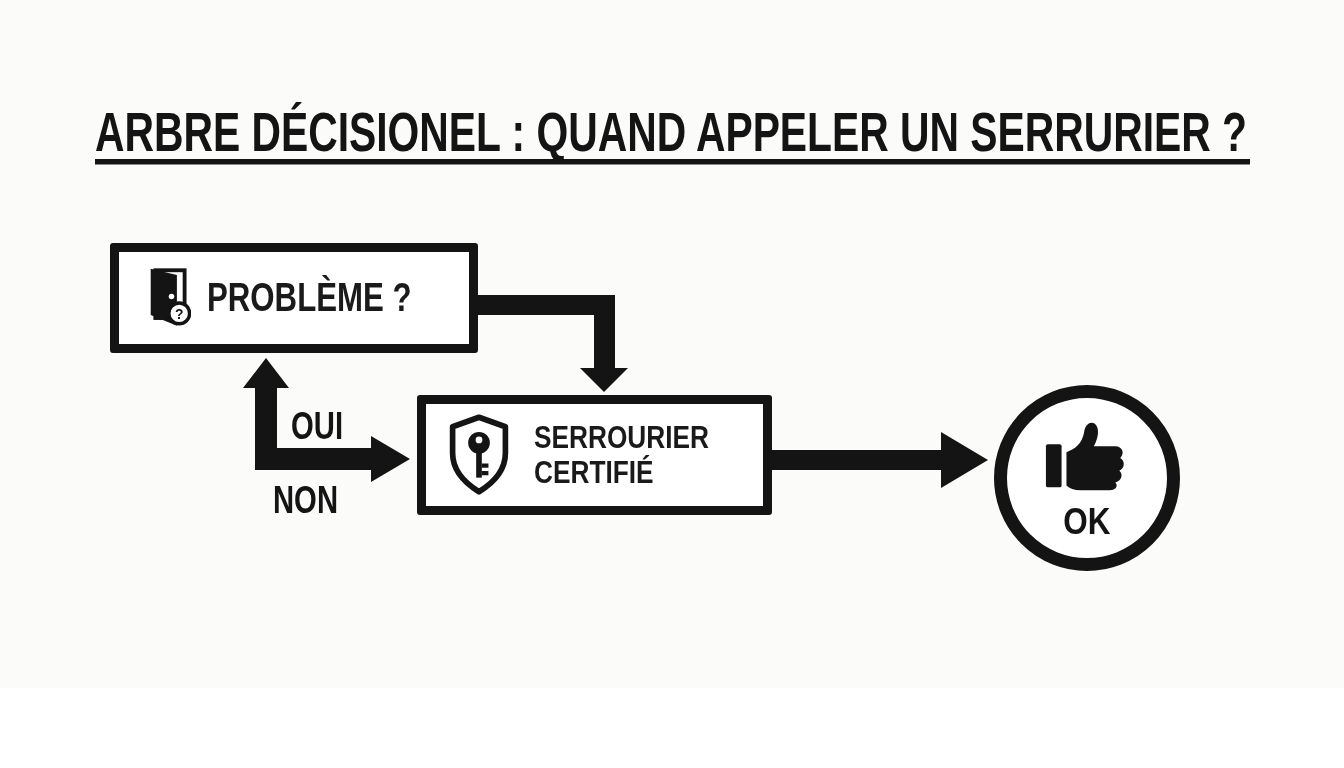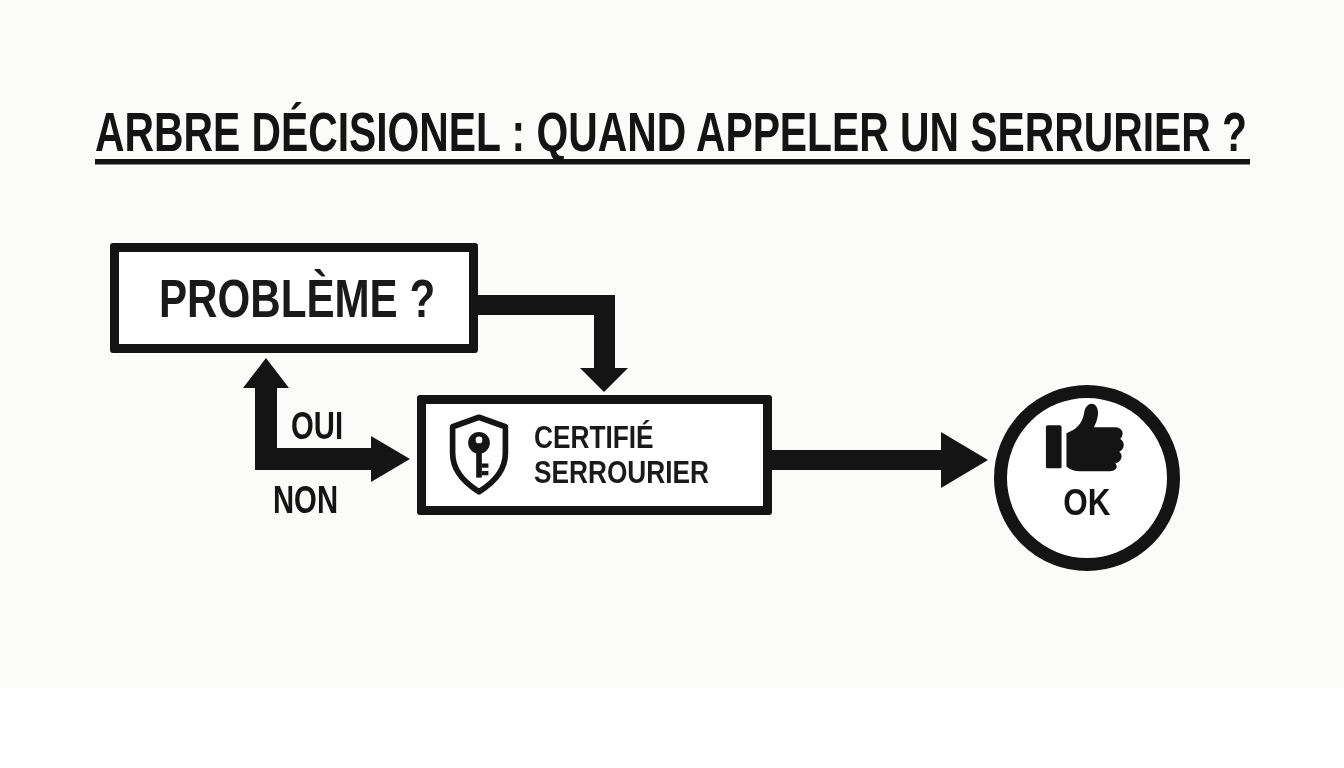--- a/index.html
+++ b/index.html
@@ -55,20 +55,21 @@
     position:absolute;
     left:994px;top:385px;
     width:186px;height:186px;
     box-sizing:border-box;
     border:13px solid #141414;
     border-radius:50%;
     background:#ffffff;
     display:flex;
     flex-direction:column;
     align-items:center;
+    justify-content:center;
     gap:2px;
   }
   .ok-text{
     font-weight:700;
     font-size:37px;
     line-height:1;
     color:#141414;
   }
   .fill-ink{fill:#141414;}
   .stroke-ink{stroke:#141414;fill:none;}
@@ -84,21 +85,21 @@
   </svg>
 
   <div class="node-box" style="left:110px;top:243px;width:368px;height:110px;padding-left:24px;gap:16px;">
     <svg width="56" height="78" viewBox="0 0 62 80">
       <rect x="16" y="4" width="38" height="62" fill="#ffffff" stroke="#141414" stroke-width="5"></rect>
       <polygon class="fill-ink" points="10,2 44,10 44,76 10,62"></polygon>
       <circle cx="37" cy="38" r="3.6" fill="#ffffff"></circle>
       <circle cx="47" cy="60" r="13.5" fill="#ffffff" stroke="#141414" stroke-width="4.5"></circle>
       <text x="47" y="67" font-size="18" text-anchor="middle">?</text>
     </svg>
-    <div class="node-label" style="font-size:54px;">
+    <div class="node-label" style="font-size:40px;">
       <span class="cond">PROBLÈME ?</span>
     </div>
   </div>
 
   <svg class="abs" style="left:477px;top:295px;" width="160" height="100">
     <path class="fill-ink" d="M0,0 H138 V73 H151 L127,97 L103,73 H117 V20 H0 Z"></path>
   </svg>
 
   <svg class="abs" style="left:240px;top:355px;" width="178" height="132">
     <path class="fill-ink" d="M26,3 L49,33 H37 V93 H131 V81 L170,104 L131,127 V115 H15 V33 H3 Z"></path>
@@ -113,22 +114,22 @@
   <div class="node-box" style="left:417px;top:395px;width:355px;height:120px;padding-left:20px;gap:22px;">
     <svg width="66" height="84" viewBox="0 0 70 88">
       <path class="stroke-ink" stroke-width="6" stroke-linejoin="round" d="M35,4 L63,14 V42 Q63,66 35,83 Q7,66 7,42 V14 Z"></path>
       <circle cx="35" cy="31" r="11.5" class="fill-ink"></circle>
       <circle cx="35" cy="28" r="3.6" fill="#ffffff"></circle>
       <rect x="32" y="40" width="6" height="28" class="fill-ink"></rect>
       <rect x="38" y="53" width="7" height="4.5" class="fill-ink"></rect>
       <rect x="38" y="61" width="7" height="4.5" class="fill-ink"></rect>
     </svg>
     <div class="node-label" style="font-size:32px;">
+      <div><span class="cond" style="transform:scaleX(0.82);">SERROURIER</span></div>
       <div><span class="cond" style="transform:scaleX(0.82);">CERTIFIÉ</span></div>
-      <div><span class="cond" style="transform:scaleX(0.82);">SERROURIER</span></div>
     </div>
   </div>
 
   <svg class="abs" style="left:772px;top:430px;" width="222" height="60">
     <path class="fill-ink" d="M0,20 H169 V2 L216,30 L169,58 V40 H0 Z"></path>
   </svg>
 
   <div class="ok-circle">
     <svg width="88" height="84" viewBox="0 0 90 84">
       <rect x="3" y="27" width="16" height="44" rx="2" class="fill-ink"></rect>

